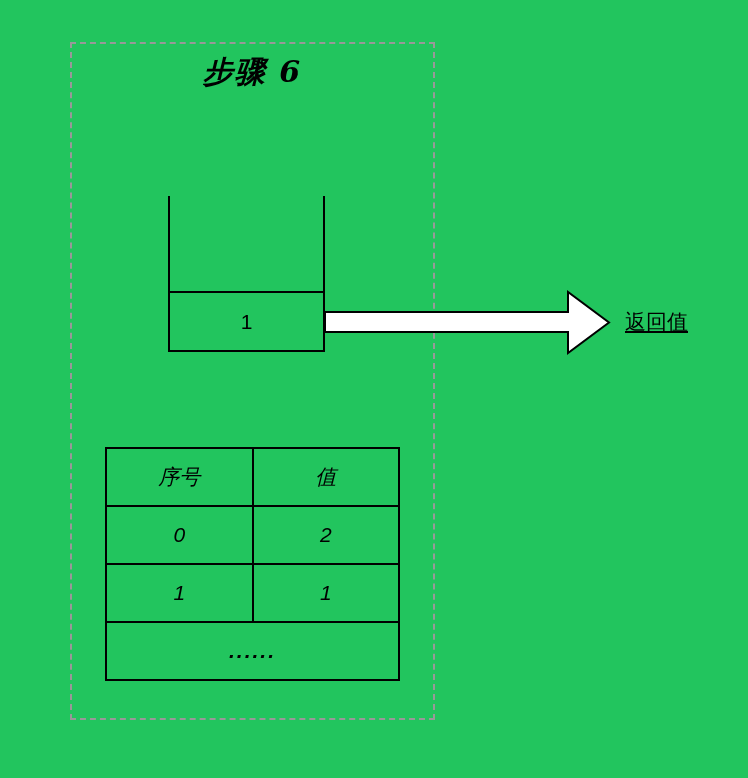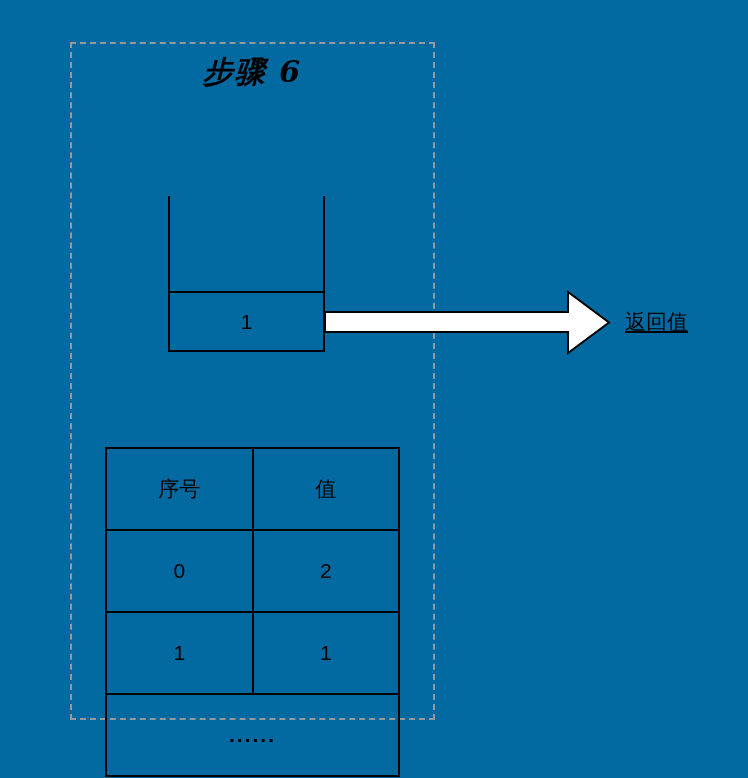--- a/index.html
+++ b/index.html
@@ -6,21 +6,21 @@
     margin: 0;
     padding: 0;
     background: #ffffff;
     font-family: "Liberation Sans", "DejaVu Sans", sans-serif;
     color: #000000;
   }
   .canvas {
     position: relative;
     width: 748px;
     height: 778px;
-    background: #0369a1;
+    background: #22c55e;
     overflow: hidden;
   }
   
   .step-frame {
     position: absolute;
     left: 70px;
     top: 42px;
     width: 365px;
     height: 678px;
     border: 2px dashed #999999;
@@ -107,21 +107,22 @@
     border-collapse: collapse;
     table-layout: fixed;
     font-size: 21px;
   }
   .lvt td, .lvt th {
     border: 2px solid #000;
     height: 56px;
     text-align: center;
     vertical-align: middle;
     font-weight: normal;
-    padding: 12px;
+    padding: 0;
+    font-style: italic;
   }
   .lvt .ellipsis-cell {
     letter-spacing: 2px;
     font-weight: bold;
   }
 </style>
 </head>
 <body>
 
 <div class="canvas">

